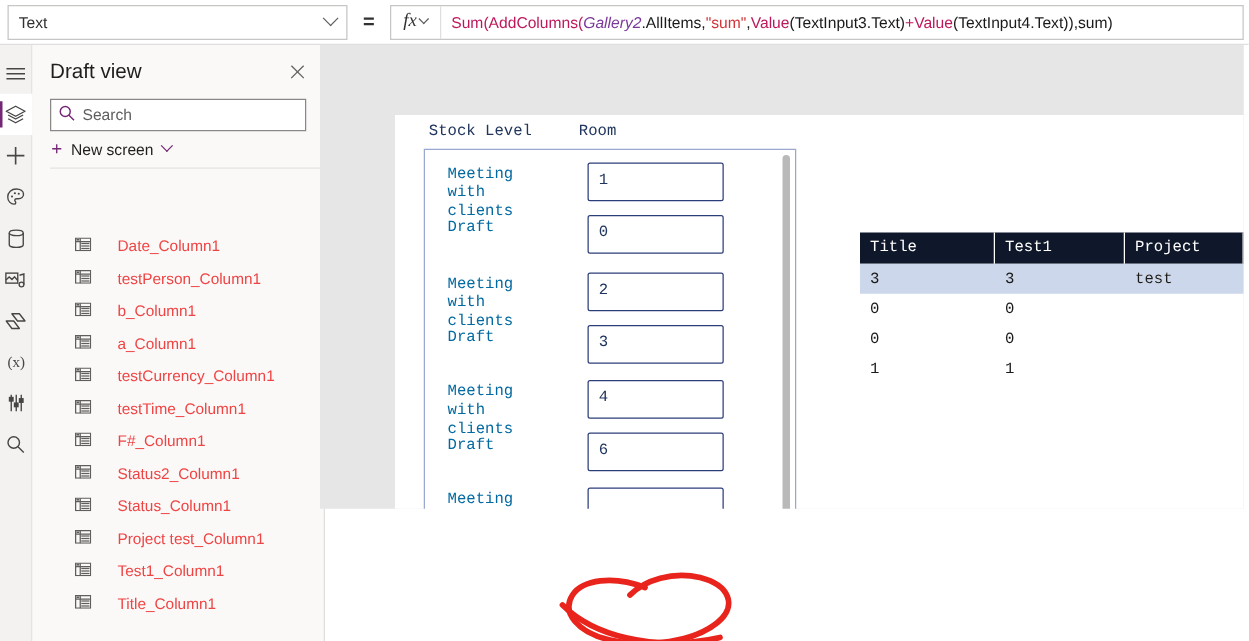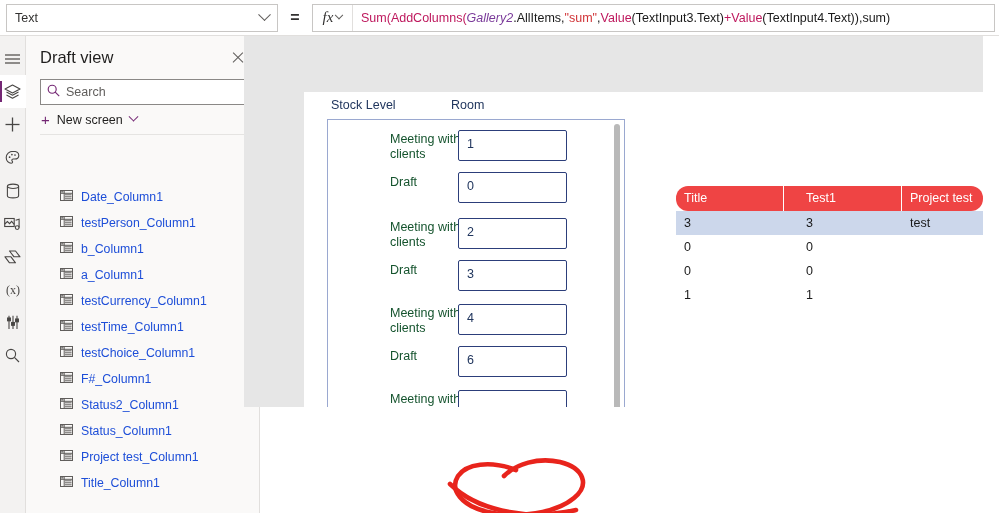--- a/index.html
+++ b/index.html
@@ -110,47 +110,47 @@
   }
   .plus-ic { color: #742774; font-size: 15px; line-height: 1; }
   #tree-sep {
     margin: 0 0 0 14px; border-top: 1px solid #e5e4e2; width: 220px;
   }
   #tree-list {
     position: absolute; left: 0; top: 148px; width: 234px; height: 365px;
     overflow: hidden;
   }
   .tree-row {
-    display: flex; align-items: center; gap: 8px; height: 26px;
-    padding-left: 34px; font-size: 12.3px; color: #1d4ed8;
+    display: flex; align-items: center; gap: 21px; height: 26px;
+    padding-left: 34px; font-size: 12.3px; color: #ef4444;
   }
   .tbl-ic { flex: 0 0 13px; }
 
   
   #canvas {
-    position: absolute; left: 244px; top: 36px; width: 739px; height: 371px;
-    background: #e6e6e6; overflow: hidden;
+    position: absolute; left: 256px; top: 36px; width: 739px; height: 371px;
+    background: #e6e6e6; overflow: hidden; font-family: Liberation Mono, monospace;
   }
   #appscreen {
     position: absolute; left: 60px; top: 56px; width: 679px; height: 421px;
     background: #ffffff;
   }
 
   
   .col-head {
     position: absolute; font-size: 12.5px; color: #21365e;
   }
   #gallery {
     position: absolute; left: 23px; top: 27px; width: 298px; height: 322px;
     border: 1px solid #9aa8d0; background: #fff; overflow: hidden;
   }
   .g-row { position: absolute; left: 0; width: 296px; }
   .g-label {
     position: absolute; left: 18px; width: 85px; font-size: 12.5px;
-    color: #14532d; line-height: 15px; margin-left: 44px;
+    color: #0369a1; line-height: 15px;
   }
   .g-input {
     position: absolute; left: 130px; width: 109px; height: 31px;
     border: 1.4px solid #2c3e7a; background: #ffffff; border-radius: 2px;
     font-size: 12.5px; color: #21365e; padding: 6px 0 0 8px;
   }
   #g-scrollthumb {
     position: absolute; right: 4px; top: 4px; width: 6px; height: 298px;
     background: #b9b9b9; border-radius: 3px;
   }
@@ -183,29 +183,29 @@
   .handle {
     position: absolute; width: 7px; height: 7px; border-radius: 50%;
     background: #ffffff; border: 1.3px solid #9b7bb5;
   }
 
   
   #datatable {
     position: absolute; left: 372px; top: 94px; width: 307px;
   }
   .dt-head {
-    display: flex; background: #ef4444; color: #ffffff;
-    font-size: 12.5px; height: 25px; align-items: center; border-radius: 12px;
+    display: flex; background: #0f172a; color: #ffffff;
+    font-size: 12.5px; height: 25px; align-items: center;
   }
   .dt-head .c { padding-left: 8px; border-right: 1px solid #ffffff; height: 25px; line-height: 25px; }
   .dt-row { display: flex; height: 24px; align-items: center; font-size: 12.5px; color: #1a1a1a; }
   .dt-row.sel { background: #ccd7eb; }
   .dt-row .c { padding-left: 8px; height: 24px; line-height: 24px; }
   .c.c0 { width: 108px; flex: 0 0 108px; }
-  .c.c1 { width: 104px; flex: 0 0 104px; margin-left: 14px; }
+  .c.c1 { width: 104px; flex: 0 0 104px; }
   .c.c2 { width: 95px; flex: 0 0 95px; }
 
   #h-scroll {
     position: absolute; left: 435px; top: 418px; width: 70px; height: 5px;
     background: #a8a8a8; border-radius: 3px;
   }
 
   
   #annot { position: absolute; left: 260px; top: 36px; pointer-events: none; }
 </style>
@@ -431,34 +431,20 @@
               <g fill="none" stroke="#605e5c" stroke-width="1">
                 <rect x="0.5" y="0.5" width="12" height="10"></rect>
                 <line x1="0.5" y1="3.3" x2="12.5" y2="3.3"></line>
                 <line x1="4.2" y1="0.5" x2="4.2" y2="10.5"></line>
               </g>
               <rect x="5" y="4.3" width="6.6" height="1" fill="#605e5c"></rect>
               <rect x="5" y="6.3" width="6.6" height="1" fill="#605e5c"></rect>
               <rect x="5" y="8.3" width="6.6" height="1" fill="#605e5c"></rect>
               <rect x="1.2" y="1.2" width="2.2" height="1.3" fill="#605e5c"></rect>
             </svg></span>
-          <span>testChoice_Column1</span>
-        </div>
-        <div class="tree-row">
-          <span class="tbl-ic"><svg width="13" height="11" viewBox="0 0 13 11">
-              <g fill="none" stroke="#605e5c" stroke-width="1">
-                <rect x="0.5" y="0.5" width="12" height="10"></rect>
-                <line x1="0.5" y1="3.3" x2="12.5" y2="3.3"></line>
-                <line x1="4.2" y1="0.5" x2="4.2" y2="10.5"></line>
-              </g>
-              <rect x="5" y="4.3" width="6.6" height="1" fill="#605e5c"></rect>
-              <rect x="5" y="6.3" width="6.6" height="1" fill="#605e5c"></rect>
-              <rect x="5" y="8.3" width="6.6" height="1" fill="#605e5c"></rect>
-              <rect x="1.2" y="1.2" width="2.2" height="1.3" fill="#605e5c"></rect>
-            </svg></span>
           <span>F#_Column1</span>
         </div>
         <div class="tree-row">
           <span class="tbl-ic"><svg width="13" height="11" viewBox="0 0 13 11">
               <g fill="none" stroke="#605e5c" stroke-width="1">
                 <rect x="0.5" y="0.5" width="12" height="10"></rect>
                 <line x1="0.5" y1="3.3" x2="12.5" y2="3.3"></line>
                 <line x1="4.2" y1="0.5" x2="4.2" y2="10.5"></line>
               </g>
               <rect x="5" y="4.3" width="6.6" height="1" fill="#605e5c"></rect>
@@ -488,20 +474,34 @@
                 <rect x="0.5" y="0.5" width="12" height="10"></rect>
                 <line x1="0.5" y1="3.3" x2="12.5" y2="3.3"></line>
                 <line x1="4.2" y1="0.5" x2="4.2" y2="10.5"></line>
               </g>
               <rect x="5" y="4.3" width="6.6" height="1" fill="#605e5c"></rect>
               <rect x="5" y="6.3" width="6.6" height="1" fill="#605e5c"></rect>
               <rect x="5" y="8.3" width="6.6" height="1" fill="#605e5c"></rect>
               <rect x="1.2" y="1.2" width="2.2" height="1.3" fill="#605e5c"></rect>
             </svg></span>
           <span>Project test_Column1</span>
+        </div>
+        <div class="tree-row">
+          <span class="tbl-ic"><svg width="13" height="11" viewBox="0 0 13 11">
+              <g fill="none" stroke="#605e5c" stroke-width="1">
+                <rect x="0.5" y="0.5" width="12" height="10"></rect>
+                <line x1="0.5" y1="3.3" x2="12.5" y2="3.3"></line>
+                <line x1="4.2" y1="0.5" x2="4.2" y2="10.5"></line>
+              </g>
+              <rect x="5" y="4.3" width="6.6" height="1" fill="#605e5c"></rect>
+              <rect x="5" y="6.3" width="6.6" height="1" fill="#605e5c"></rect>
+              <rect x="5" y="8.3" width="6.6" height="1" fill="#605e5c"></rect>
+              <rect x="1.2" y="1.2" width="2.2" height="1.3" fill="#605e5c"></rect>
+            </svg></span>
+          <span>Test1_Column1</span>
         </div>
         <div class="tree-row">
           <span class="tbl-ic"><svg width="13" height="11" viewBox="0 0 13 11">
               <g fill="none" stroke="#605e5c" stroke-width="1">
                 <rect x="0.5" y="0.5" width="12" height="10"></rect>
                 <line x1="0.5" y1="3.3" x2="12.5" y2="3.3"></line>
                 <line x1="4.2" y1="0.5" x2="4.2" y2="10.5"></line>
               </g>
               <rect x="5" y="4.3" width="6.6" height="1" fill="#605e5c"></rect>
               <rect x="5" y="6.3" width="6.6" height="1" fill="#605e5c"></rect>

